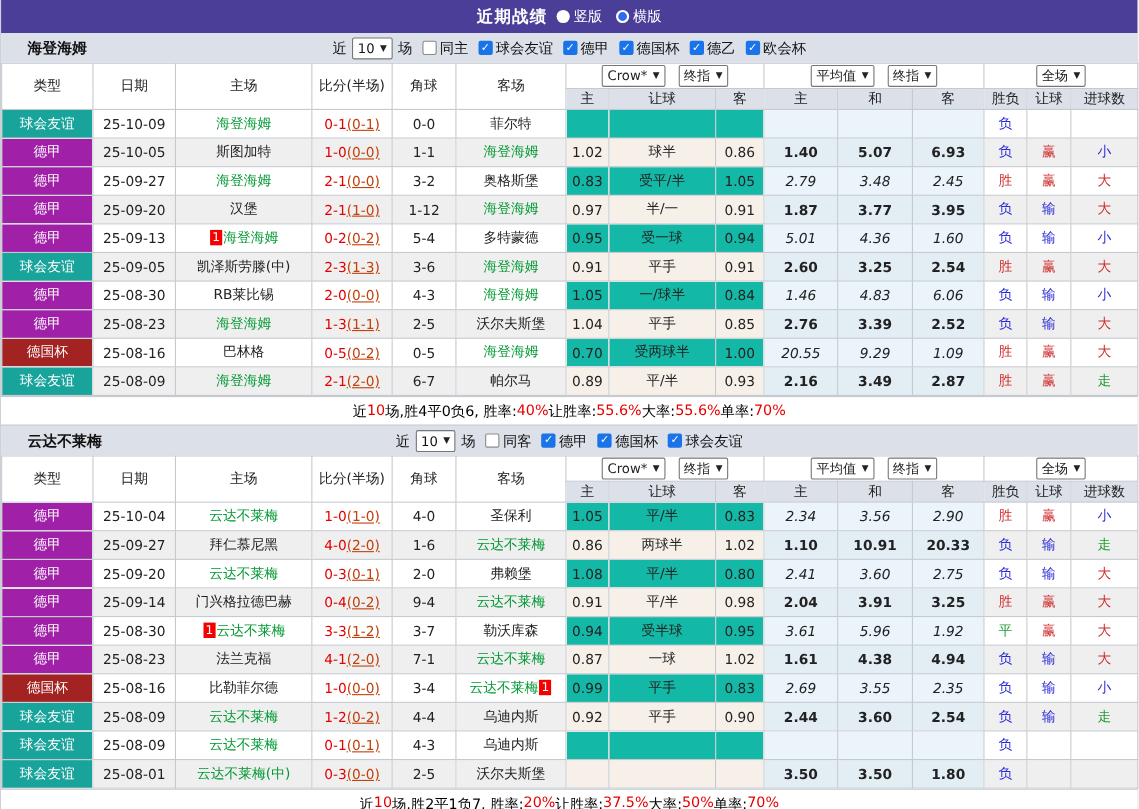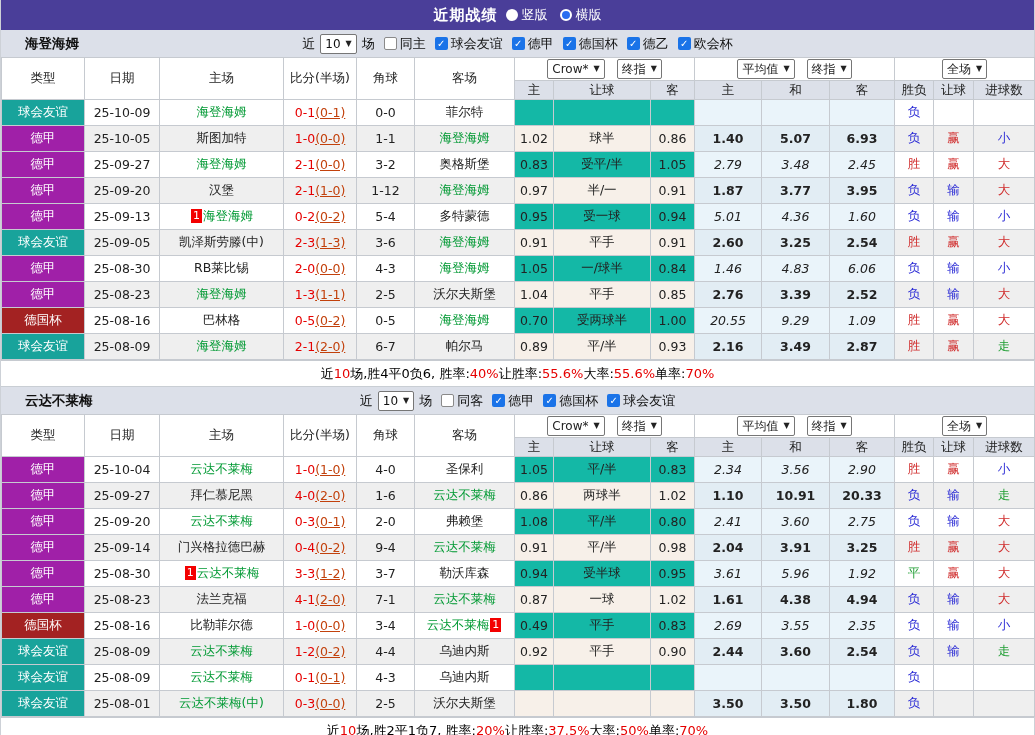--- a/index.html
+++ b/index.html
@@ -548,21 +548,21 @@
           <td class="c-blue">输</td>
           <td class="c-red">大</td>
         </tr>
         <tr class="odd">
           <td class="type-cup">德国杯</td>
           <td>25-08-16</td>
           <td><span>比勒菲尔德</span></td>
           <td><span class="score-main">1-0</span><span class="half">(0-0)</span></td>
           <td>3-4</td>
           <td><span class="green-team">云达不莱梅</span><span class="mark1">1</span></td>
-          <td class="crow">0.49</td>
+          <td class="crow">0.99</td>
           <td class="crow">平手</td>
           <td class="crow">0.83</td>
           <td class="avg">2.69</td>
           <td class="avg">3.55</td>
           <td class="avg">2.35</td>
           <td class="c-blue">负</td>
           <td class="c-blue">输</td>
           <td class="c-blue">小</td>
         </tr>
         <tr class="even">

